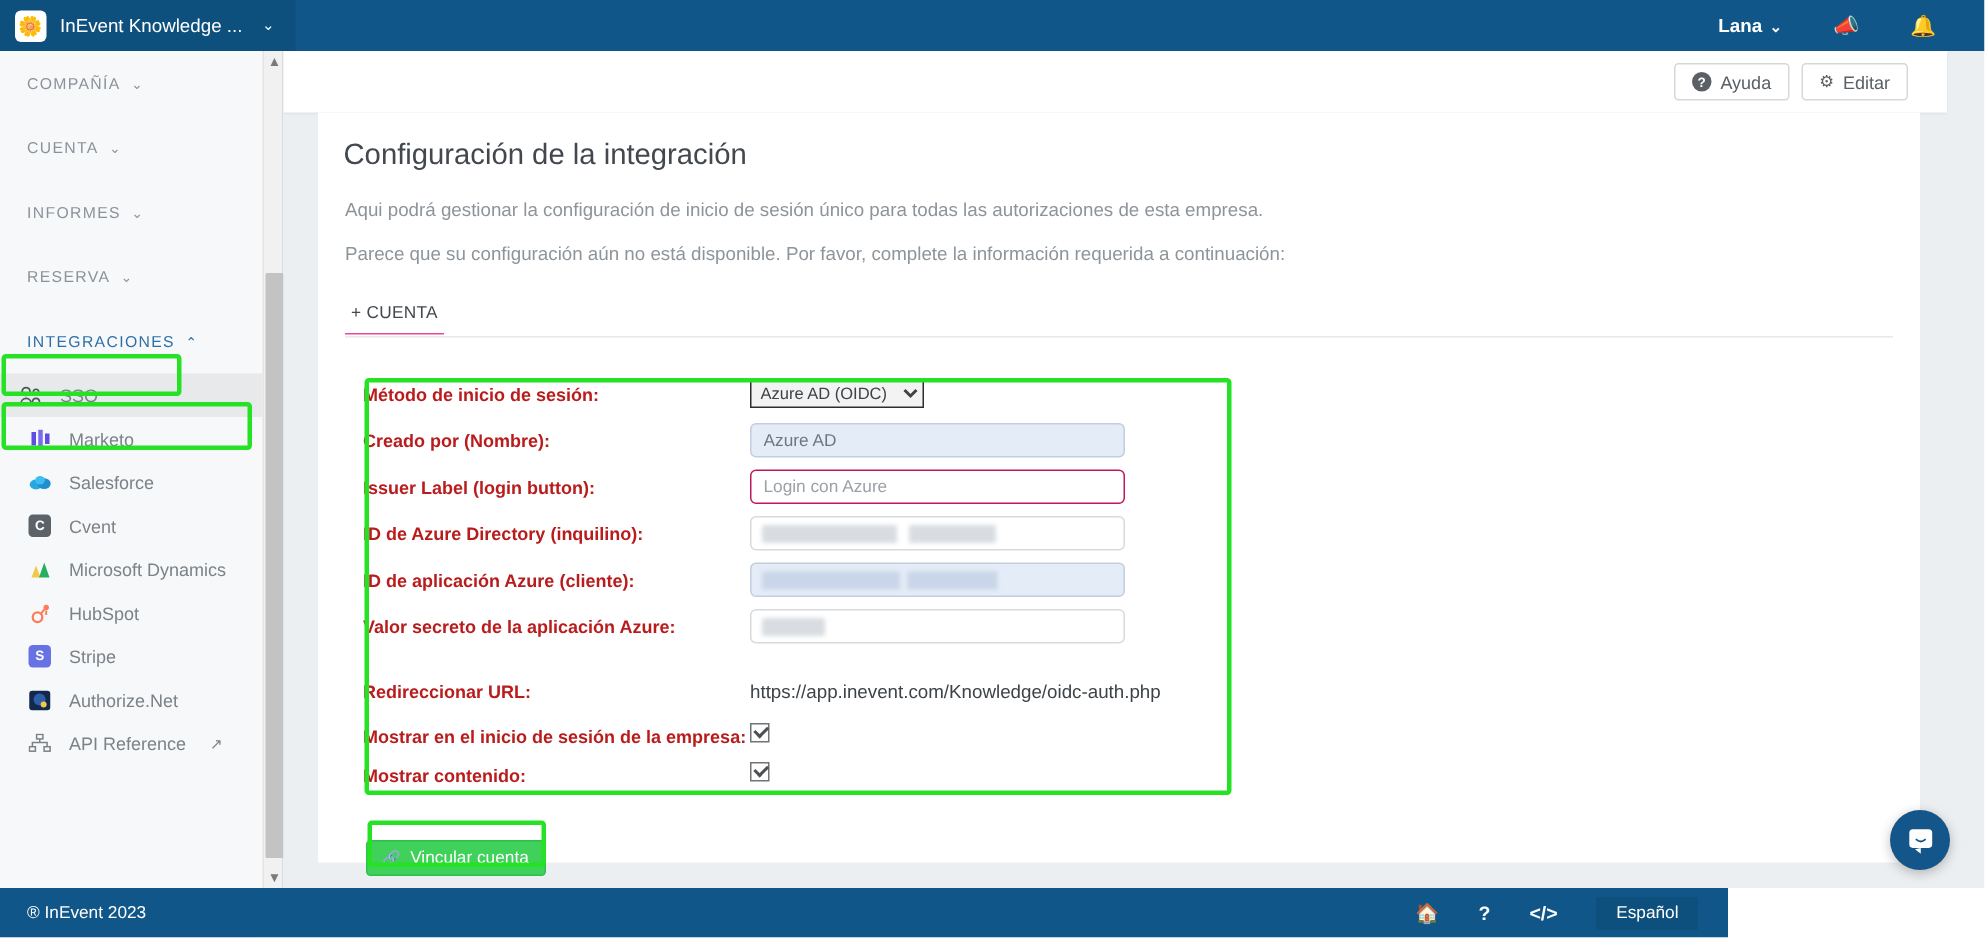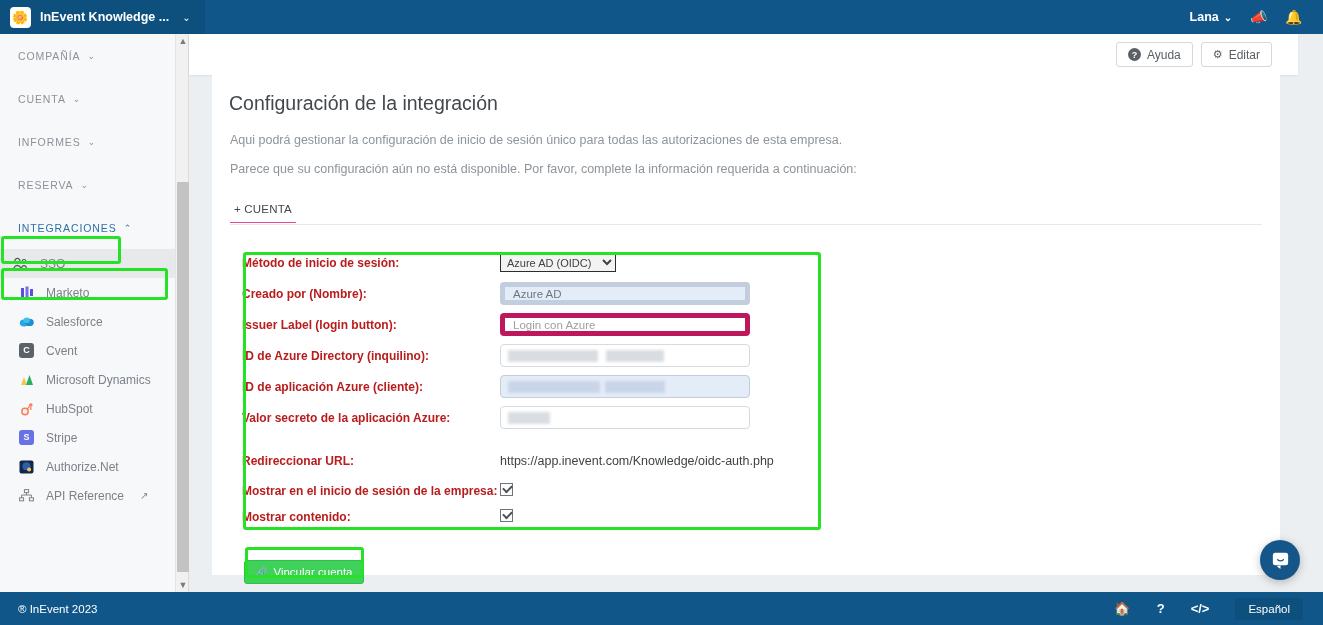--- a/index.html
+++ b/index.html
@@ -22,27 +22,27 @@
     padding: 0 14px 0 10px; height: 34px;
     background: #0d4f7d;
     min-width: 190px;
   }
   .brand-logo {
     width: 21px; height: 21px; border-radius: 4px; background: #ffffff;
     display: flex; align-items: center; justify-content: center;
     font-size: 13px; line-height: 1; flex: 0 0 auto;
   }
   .brand-name {
-    color: #ffffff; font-size: 12.5px; font-weight: bold;
+    color: #ffffff; font-size: 12.5px; font-weight: normal;
     white-space: nowrap;
   }
   .brand-caret { color: #ffffff; font-size: 10px; margin-left: 4px; }
   .topbar-spacer { flex: 1 1 auto; }
   .topbar-right {
-    display: flex; align-items: center; gap: 18px; padding-right: 20px;
+    display: flex; align-items: center; gap: 34px; padding-right: 32px;
   }
   .topbar-user { color: #ffffff; font-size: 12.5px; font-weight: bold; }
   .topbar-user .caret { font-size: 10px; margin-left: 5px; }
   .topbar-ico { color: #ffffff; font-size: 14px; line-height: 1; cursor: pointer; }
 
   
   .sidebar {
     position: absolute; left: 0; top: 34px; width: 175px; height: 592px;
     background: #f7f8f9;
     overflow: hidden;
@@ -152,21 +152,21 @@
   select.f-select {
     width: 116px; height: 19px;
     font-family: "Liberation Sans", sans-serif;
     font-size: 11px; color: #3e4347;
     border: 1px solid #2d2d2d; border-radius: 0;
     background: #f3f3f3;
     padding: 0 2px;
   }
   input.f-input {
     width: 250px; height: 23px;
-    border: 5px solid #be185d; border-radius: 4px;
+    border: 1px solid #be185d; border-radius: 4px;
     background: #ffffff; color: #8d949a;
     font-family: "Liberation Sans", sans-serif; font-size: 11.5px;
     padding: 0 8px;
   }
   input.f-input.filled {
     background: #e4ecf7; border-color: #c2cddd; color: #6e7780;
   }
   input.f-input::placeholder { color: #9aa1a7; }
 
   .redacted {
@@ -209,21 +209,21 @@
   .intercom {
     position: absolute; right: 23px; bottom: 45px;
     width: 40px; height: 40px; border-radius: 50%;
     background: #14558a; display: flex; align-items: center; justify-content: center;
     box-shadow: 0 2px 8px rgba(0,0,0,0.25);
     cursor: pointer; z-index: 30;
   }
 
   
   .footer {
-    position: absolute; left: 0; bottom: 0; width: 1323px; height: 33px;
+    position: absolute; left: 0; bottom: 0; width: 1152px; height: 33px;
     background: #115688; display: flex; align-items: center;
   }
   .footer-copy { color: #ffffff; font-size: 11.5px; padding-left: 18px; }
   .footer-spacer { flex: 1 1 auto; }
   .footer-right { display: flex; align-items: center; gap: 26px; padding-right: 20px; }
   .f-ico { color: #ffffff; font-size: 13px; cursor: pointer; }
   .lang-btn {
     background: #0d4f7d; color: #ffffff; font-size: 11.5px;
     padding: 5px 13px; border-radius: 2px; cursor: pointer;
   }

